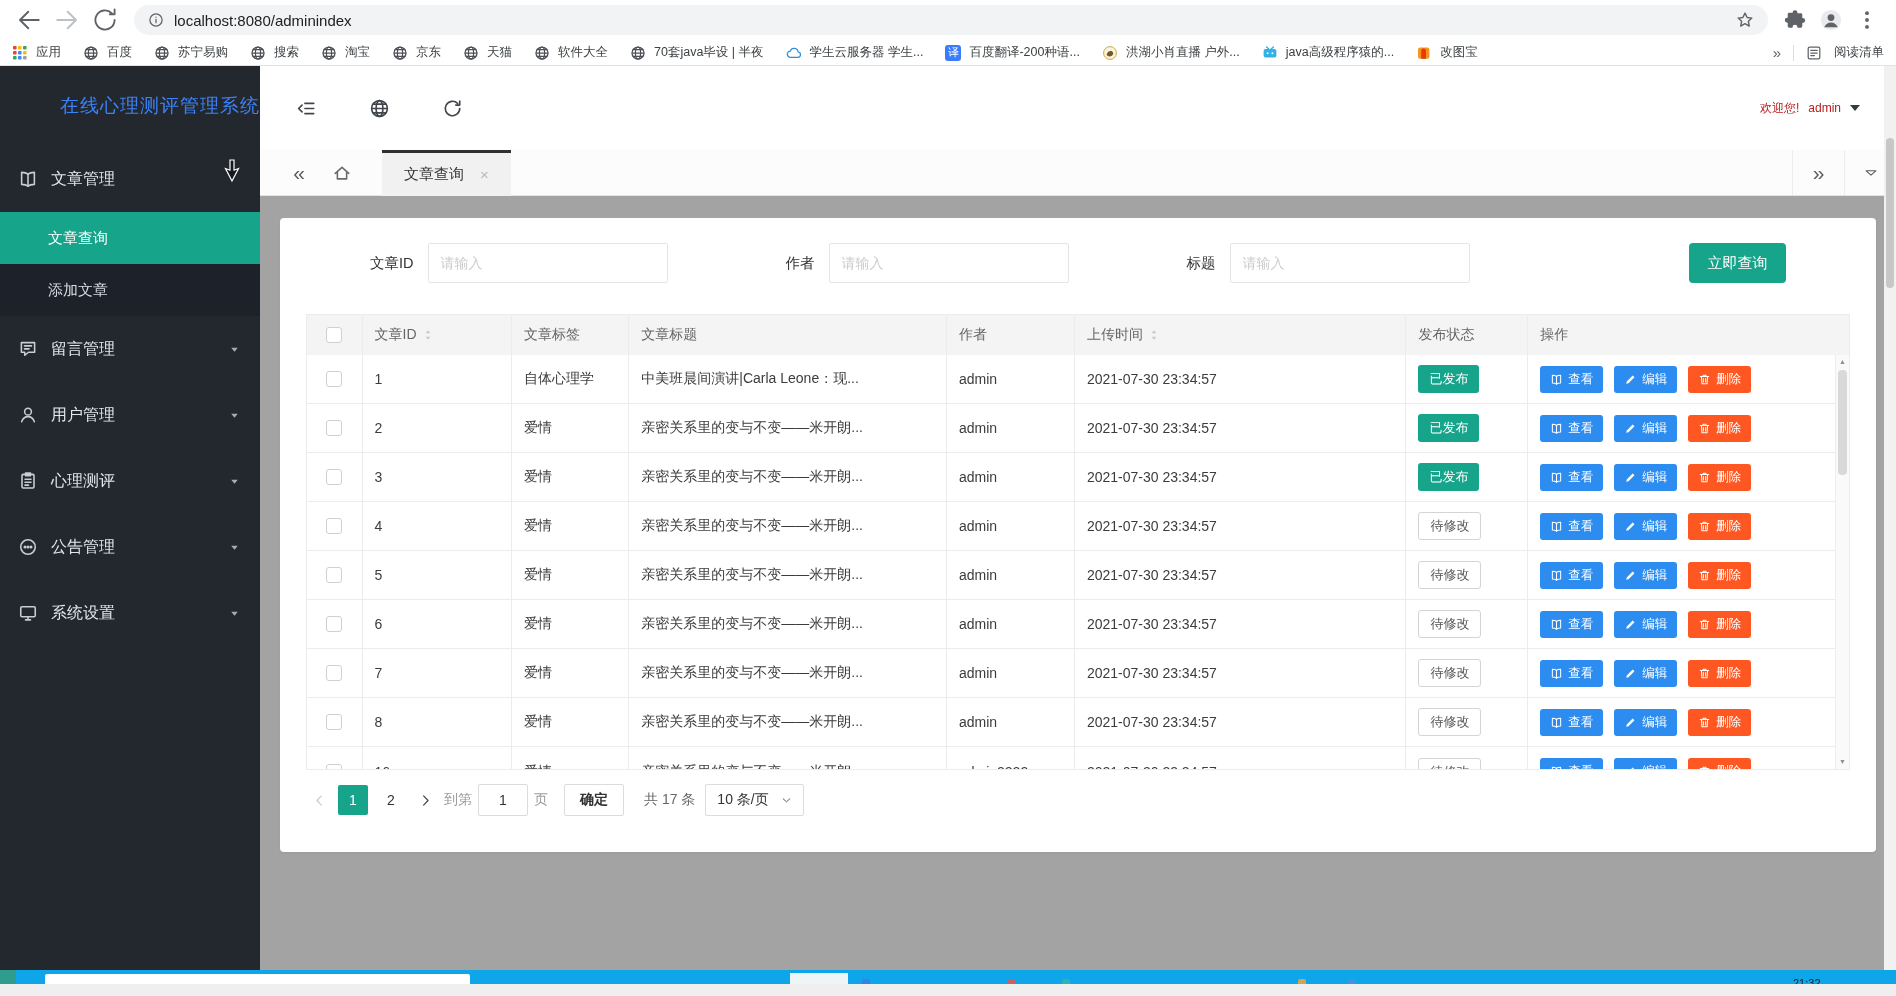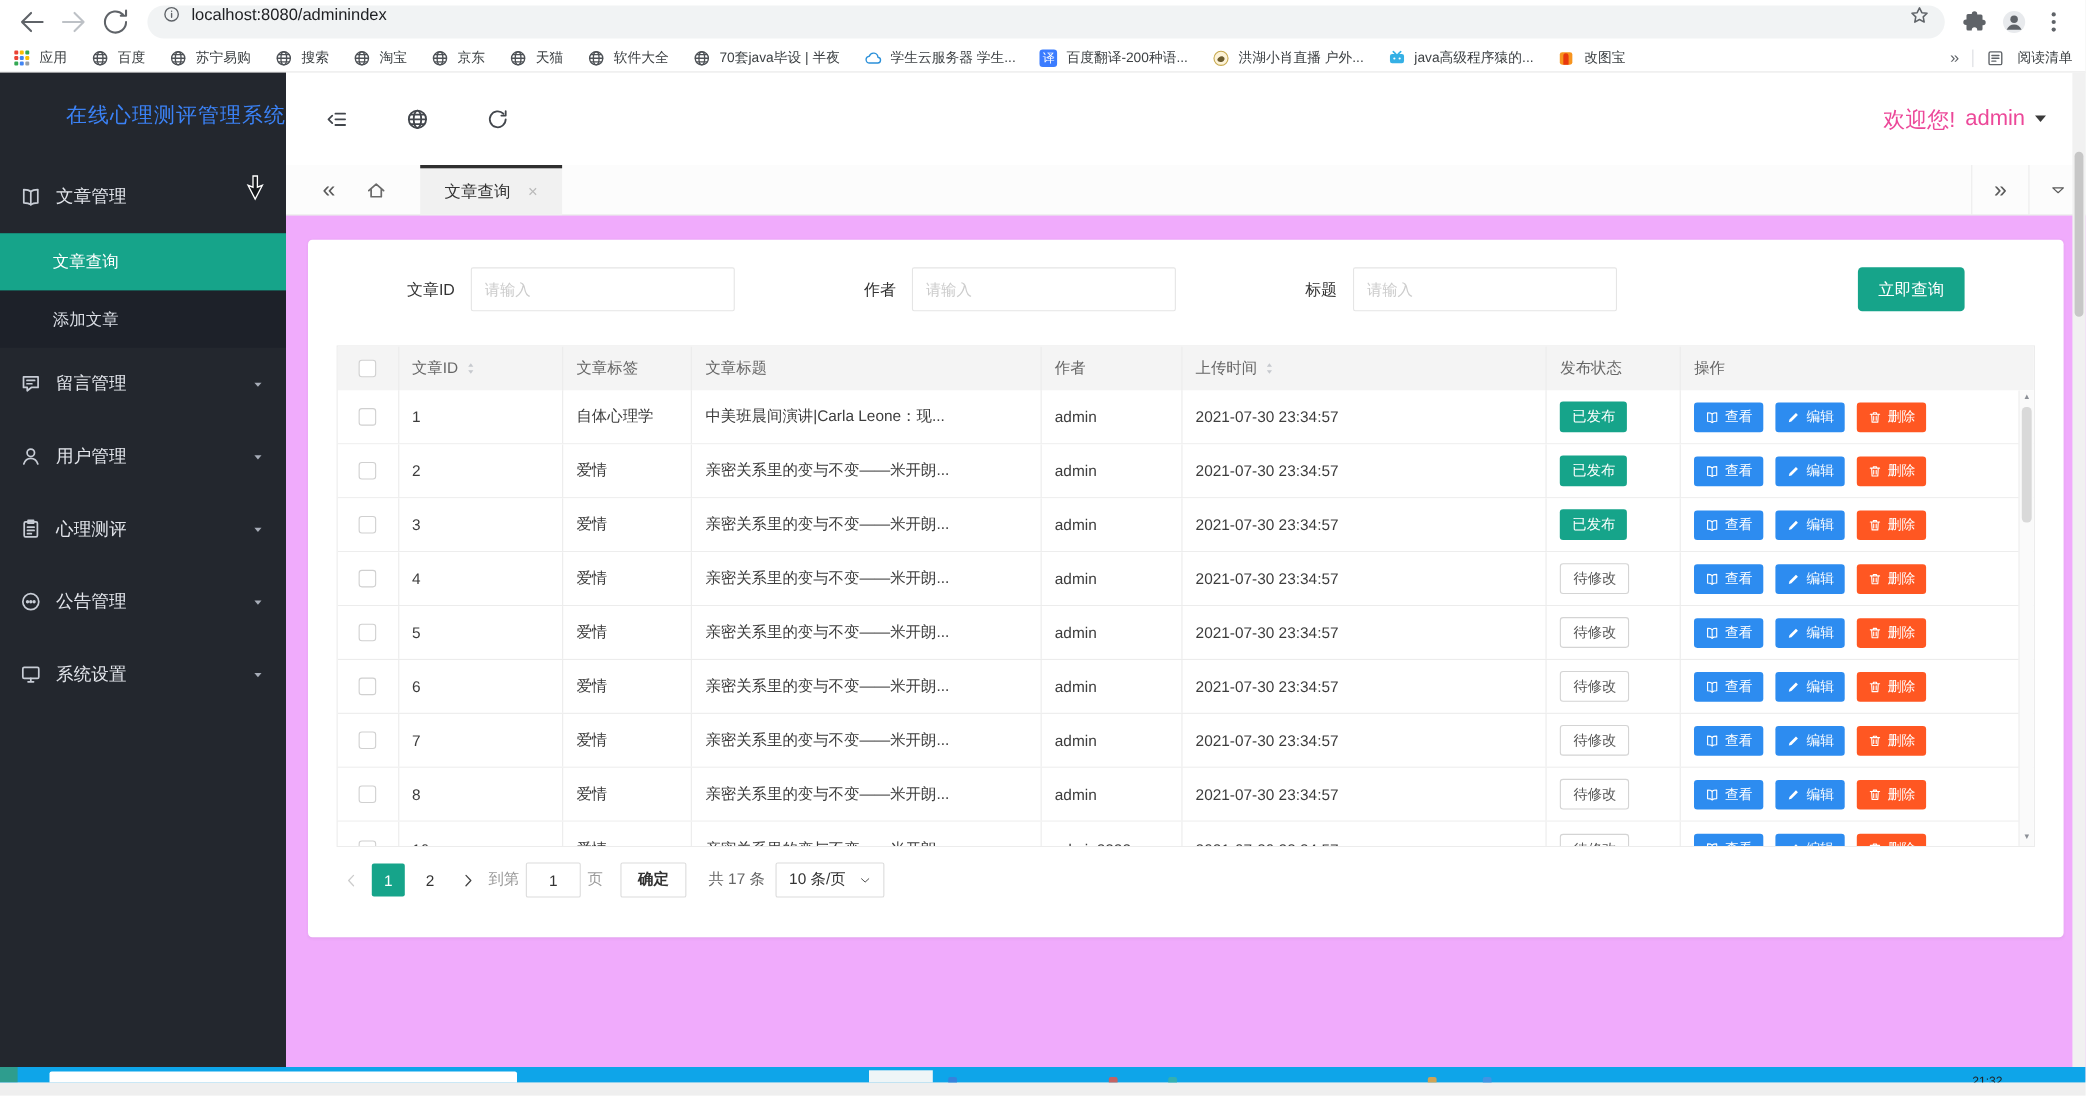--- a/index.html
+++ b/index.html
@@ -5,21 +5,21 @@
   * { margin:0; padding:0; box-sizing:border-box; }
   html,body { width:1896px; height:996px; overflow:hidden; }
   body { font-family:"Liberation Sans","DejaVu Sans",sans-serif; background:#efefef; position:relative; color:#333; }
   .ico { display:inline-flex; align-items:center; justify-content:center; }
   .ico svg { width:100%; height:100%; display:block; }
 
   
   .browser-bar { height:40px; background:#fff; display:flex; align-items:center; padding:0 10px; }
   .nav-ico { width:30px; height:30px; margin:0 4px; color:#5f6368; }
   .nav-ico.disabled { color:#bdc1c6; }
-  .url-pill { flex:1; height:30px; margin:0 8px 0 10px; background:#f1f3f4; border-radius:15px; display:flex; padding:0 14px; }
+  .url-pill { flex:1; height:30px; margin:0 8px 0 10px; background:#f1f3f4; border-radius:15px; display:flex; align-items:center; padding:0 14px; }
   .url-info { width:16px; height:16px; color:#5f6368; margin-right:10px; }
   .url-text { font-size:15px; color:#202124; }
   .url-star { margin-left:auto; width:18px; height:18px; color:#5f6368; }
   .chrome-right { display:flex; align-items:center; gap:14px; padding:0 8px; }
   .chrome-right .ico { width:22px; height:22px; }
 
   
   .bookmarks { height:26px; background:#fff; display:flex; align-items:center; padding:0 12px; border-bottom:1px solid #e2e2e2; }
   .bm-item { display:flex; align-items:center; gap:8px; margin-right:22px; cursor:default; }
   .bm-ico { width:16px; height:16px; color:#4d5156; }
@@ -40,33 +40,33 @@
   .mi-ico { width:20px; height:20px; margin-right:13px; color:#c8cdd6; flex-shrink:0; }
   .chev { margin-left:auto; width:11px; height:11px; color:#a7adb8; }
   .submenu { background:#1d2129; }
   .submenu-item { height:52px; display:flex; align-items:center; padding-left:48px; font-size:15px; color:#d9dde4; cursor:pointer; }
   .submenu-item.active { background:#16a48a; color:#fff; }
 
   
   .main { flex:1; display:flex; flex-direction:column; min-width:0; }
   .toolbar { height:84px; background:#fff; display:flex; align-items:center; padding:0 36px; }
   .tool-ico { width:21px; height:21px; margin-right:52px; color:#42464c; }
-  .welcome { margin-left:auto; display:flex; align-items:center; gap:9px; font-size:20px; color:#ec4899; }
+  .welcome { margin-left:auto; display:flex; align-items:center; gap:9px; font-size:12px; color:#b91c1c; }
   .caret-down-css { width:0; height:0; border-left:5px solid transparent; border-right:5px solid transparent; border-top:6px solid #3a3a3a; }
 
   .tabbar { height:46px; background:#fcfcfc; border-bottom:1px solid #e3e3e3; display:flex; align-items:center; padding:0 0 0 22px; }
   .tab-chevrons { font-size:21px; color:#5a5a5a; width:34px; text-align:center; cursor:pointer; }
   .home-ico { width:20px; height:20px; color:#6a6a6a; margin-left:16px; cursor:pointer; }
   .tab { height:46px; margin-left:30px; background:#f1f1f1; border-top:3px solid #2f2f2f; display:flex; align-items:center; gap:16px; padding:0 22px; font-size:15px; color:#333; cursor:pointer; }
   .tab-close { color:#b9b9b9; font-size:15px; }
   .tab-right { margin-left:auto; display:flex; align-items:center; height:100%; }
   .tab-right .seg { width:52px; height:100%; display:flex; align-items:center; justify-content:center; border-left:1px solid #ececec; color:#5a5a5a; cursor:pointer; }
   .tab-right .seg .ico { width:14px; height:14px; }
 
-  .content { flex:1; background:#f0abfc; padding:22px 20px; }
+  .content { flex:1; background:#a3a3a3; padding:22px 20px; }
   .card { background:#fff; border-radius:4px; height:634px; padding:22px 26px 0; box-shadow:0 1px 3px rgba(0,0,0,.05); }
 
   
   .filters { display:flex; align-items:center; margin:0 64px; height:46px; }
   .fgroup { display:flex; align-items:center; gap:14px; }
   .fgroup + .fgroup { margin-left:118px; }
   .flabel { font-size:14.5px; color:#333; white-space:nowrap; }
   .finput { width:240px; height:40px; border:1px solid #e5e5e5; border-radius:2px; padding:0 12px; font-size:14px; color:#333; outline:none; font-family:inherit; }
   .finput::placeholder { color:#ccc; }
   .search-btn { margin-left:auto; width:97px; height:40px; background:#16a48a; border:none; border-radius:4px; color:#fff; font-size:15px; cursor:pointer; font-family:inherit; }

